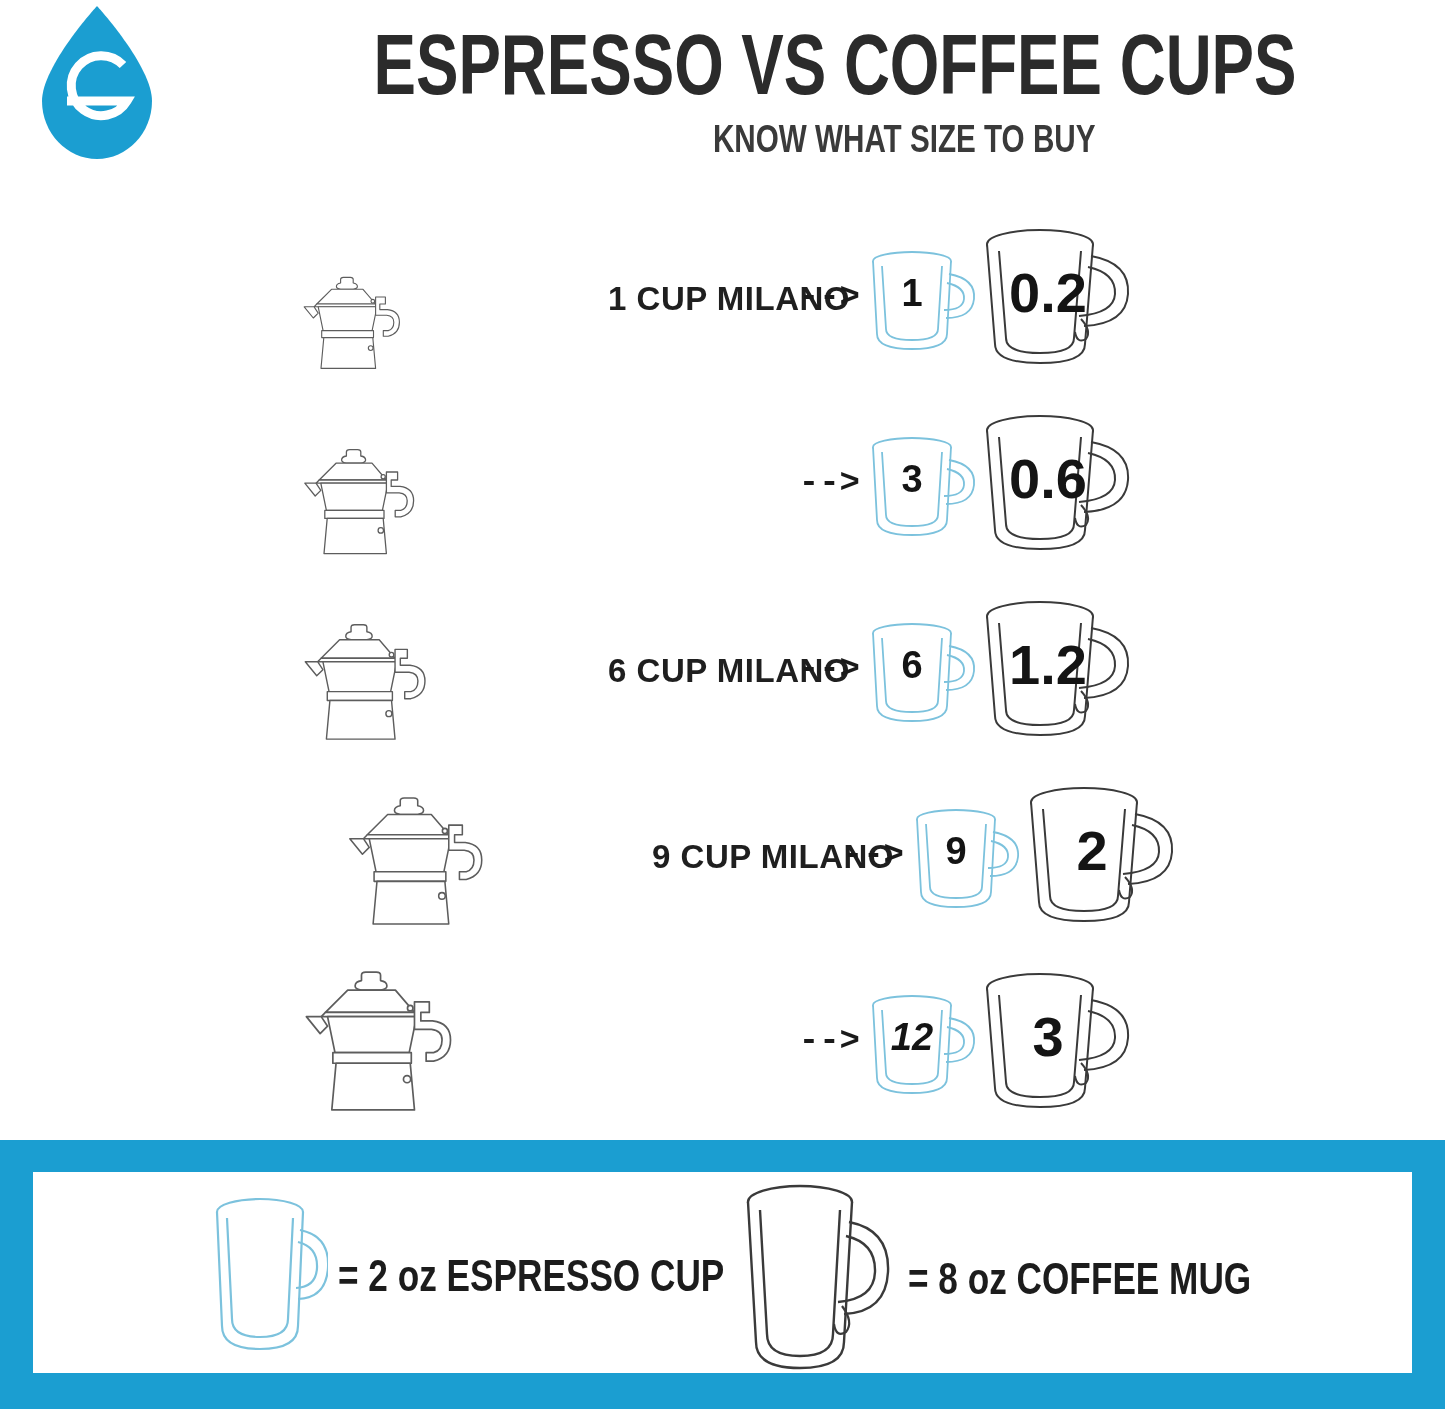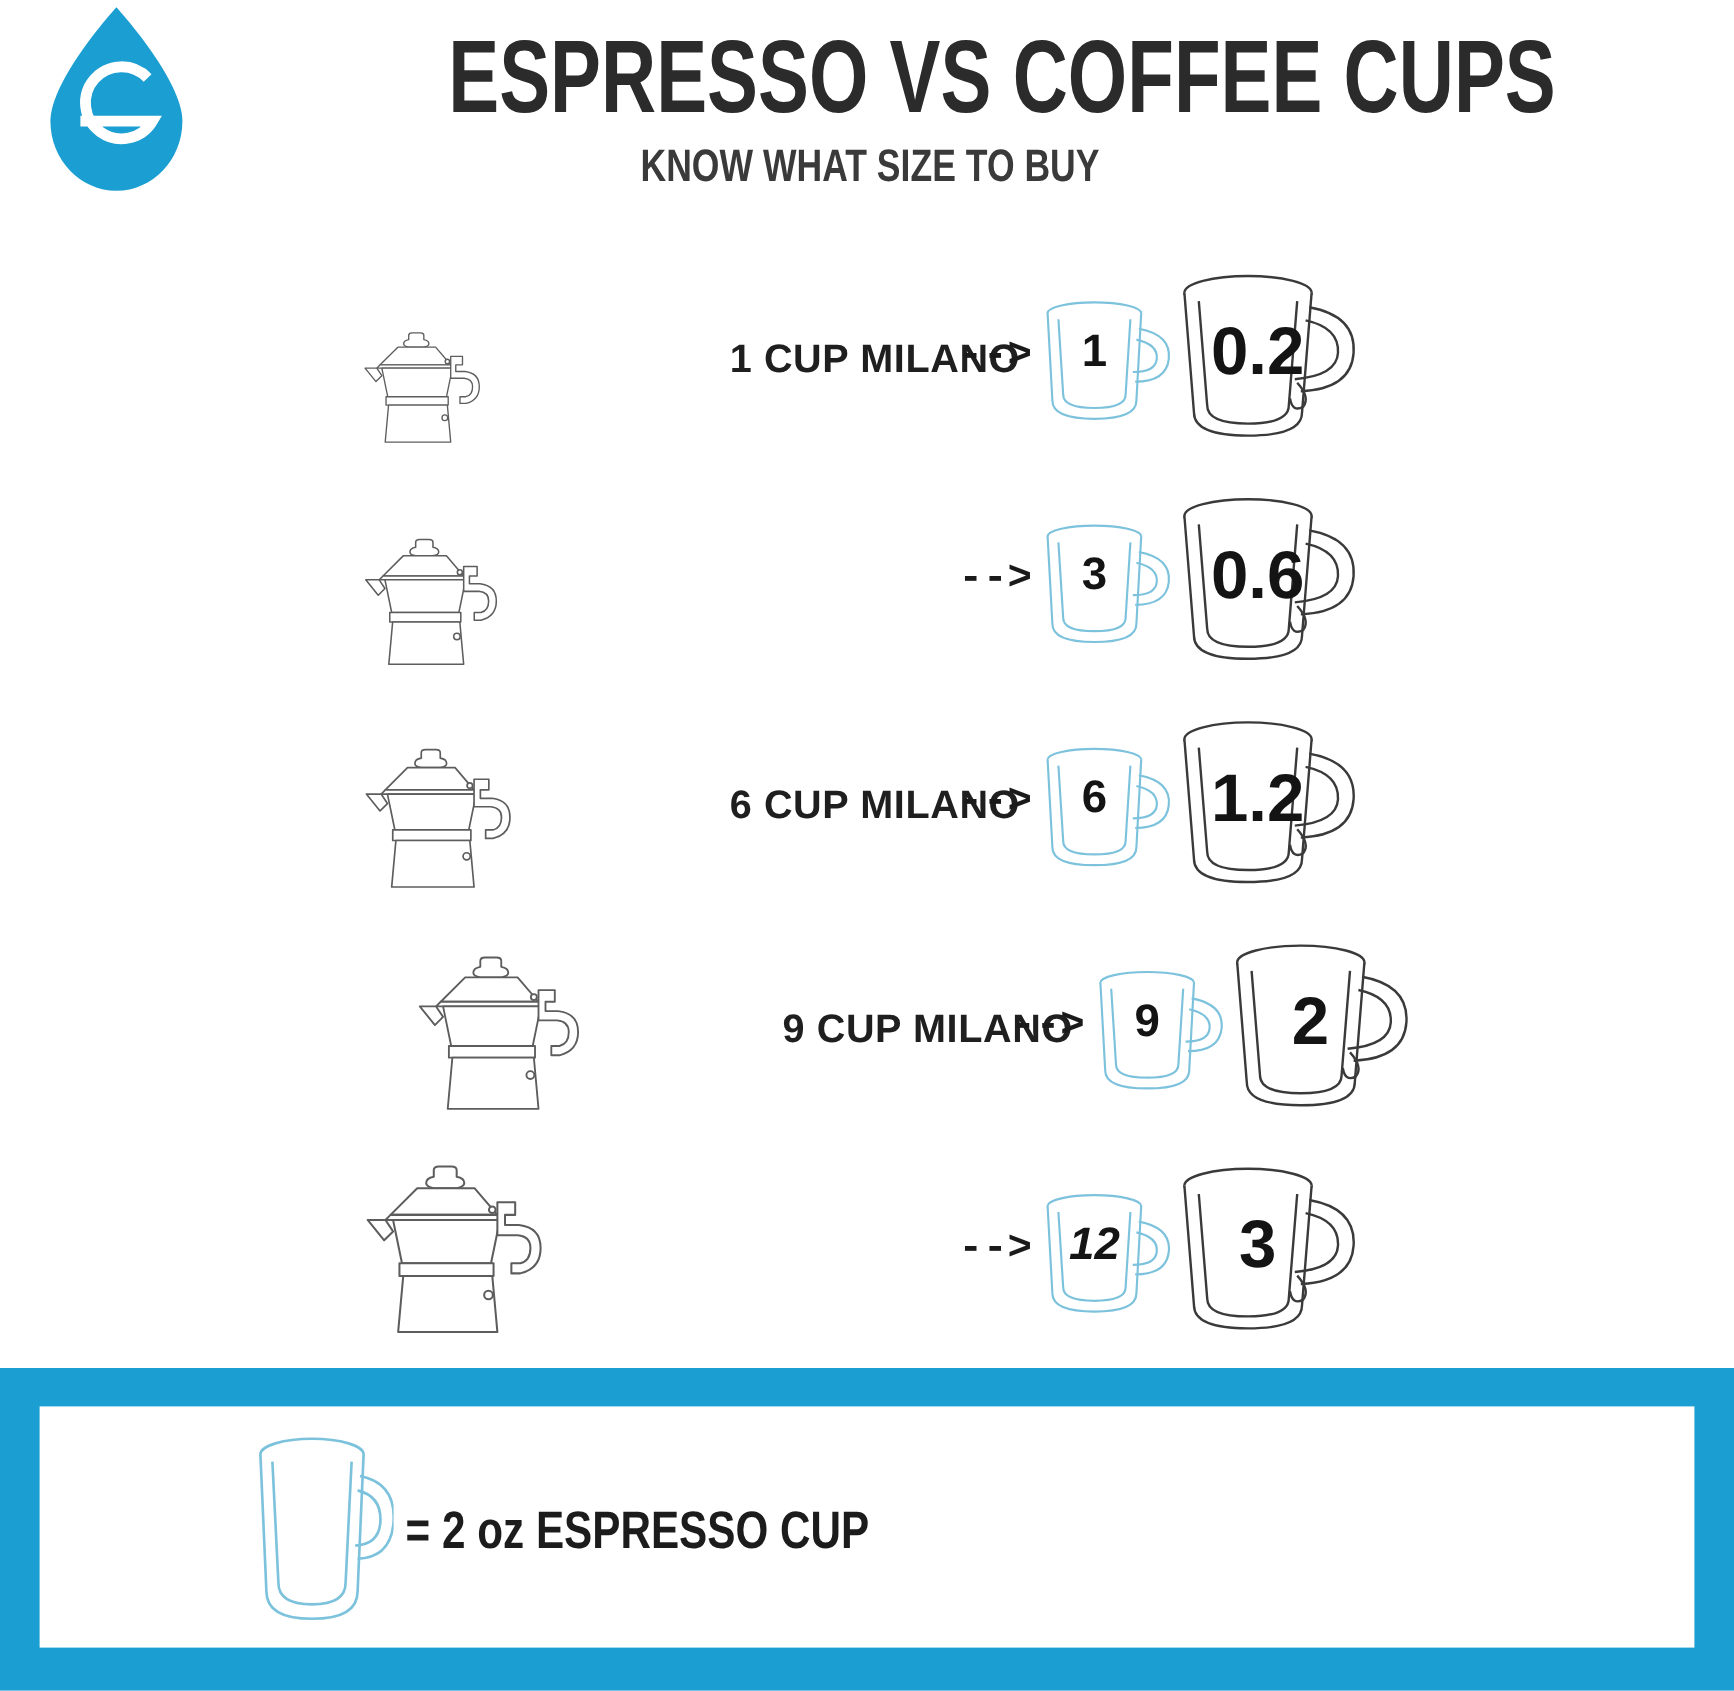--- a/index.html
+++ b/index.html
@@ -24,21 +24,21 @@
   }
   #logo-drop {
     position: absolute;
     left: 36px; top: 4px;
     width: 122px; height: 158px;
   }
   #title-block {
     position: absolute;
     left: 250px; top: 22px;
     width: 950px;
-    text-align: center;
+    text-align: right;
   }
   #main-title {
     font-family: "Liberation Sans Narrow", "Liberation Sans", sans-serif;
     font-weight: 700;
     font-size: 86px;
     line-height: 0.98;
     letter-spacing: 0px;
     color: #2b2b2b;
     transform: scaleX(0.74);
     transform-origin: center top;
@@ -419,15 +419,28 @@
           <ellipse cx="52" cy="26" rx="43" ry="13" fill="#ffffff" stroke="#7cc2dd" stroke-width="2.2"></ellipse>
           <path d="M9 26 L14 140 Q14 163 52 163 Q90 163 90 140 L95 26" fill="#ffffff" stroke="#7cc2dd" stroke-width="2.2"></path>
           <path d="M19 32 L24 133 Q24 151 52 151 Q80 151 80 133 L85 32" fill="none" stroke="#7cc2dd" stroke-width="2.2"></path>
           <path d="M92 44 Q122 50 120 82 Q118 112 90 113" fill="none" stroke="#7cc2dd" stroke-width="2.2"></path>
           <path d="M90 56 Q110 61 109 82 Q108 101 88 102" fill="none" stroke="#7cc2dd" stroke-width="2.2"></path>
         </svg>
       </div>
       <div class="legend-text">= 2 oz ESPRESSO CUP</div>
     </div>
 
+    <div class="legend-item" id="legend-mug">
+      <div class="legend-glyph">
+        <svg viewBox="0 0 160 210" width="160" height="210">
+          <ellipse cx="62" cy="30" rx="52" ry="16" fill="#ffffff" stroke="#3a3a3a" stroke-width="2.4"></ellipse>
+          <path d="M10 30 L18 170 Q18 196 62 196 Q106 196 106 170 L114 30" fill="#ffffff" stroke="#3a3a3a" stroke-width="2.4"></path>
+          <path d="M22 38 L29 162 Q29 184 62 184 Q95 184 95 162 L102 38" fill="none" stroke="#3a3a3a" stroke-width="2.4"></path>
+          <path d="M111 50 Q152 58 150 100 Q148 140 106 142" fill="none" stroke="#3a3a3a" stroke-width="2.4"></path>
+          <path d="M108 64 Q138 71 137 100 Q136 127 100 130" fill="none" stroke="#3a3a3a" stroke-width="2.4"></path>
+          <path d="M104 134 Q116 150 108 160 Q98 166 96 152" fill="none" stroke="#3a3a3a" stroke-width="2.2"></path>
+        </svg>
+      </div>
+      <div class="legend-text">= 8 oz COFFEE MUG</div>
+    </div>
 
   </div>
 </div>
 
 </body></html>

